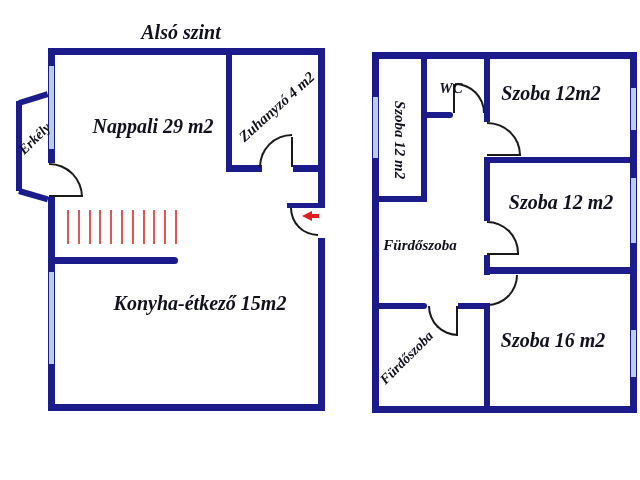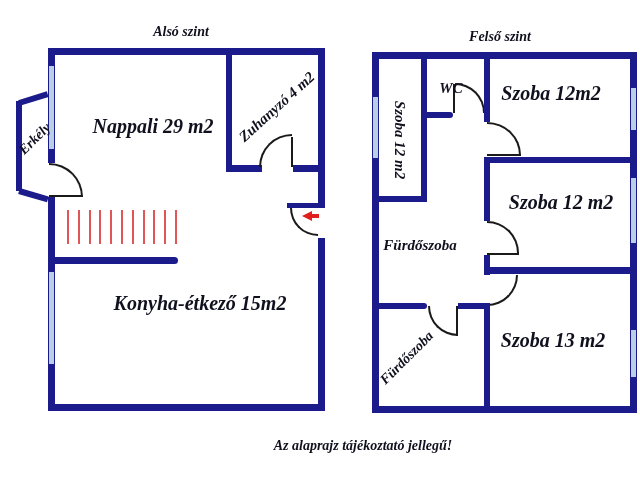--- a/index.html
+++ b/index.html
@@ -11,38 +11,37 @@
   .win.v{border-left:1.5px solid var(--wall,#1b1b8c);border-right:1.5px solid var(--wall,#1b1b8c);}
   .leaf{position:absolute;background:var(--door,#1a1a1a);}
   .arc{position:absolute;box-sizing:border-box;border:0 solid var(--door,#1a1a1a);}
   .arc.tr{border-top-width:2px;border-right-width:2px;border-top-right-radius:100% 100%;}
   .arc.tl{border-top-width:2px;border-left-width:2px;border-top-left-radius:100% 100%;}
   .arc.bl{border-bottom-width:2px;border-left-width:2px;border-bottom-left-radius:100% 100%;}
   .arc.br{border-bottom-width:2px;border-right-width:2px;border-bottom-right-radius:100% 100%;}
   .slant{position:absolute;background:var(--wall,#1b1b8c);height:6px;transform-origin:0 50%;}
   .lbl{position:absolute;font-style:italic;font-weight:bold;color:var(--text,#10101e);
        white-space:nowrap;transform:translate(-50%,-50%);font-size:20px;line-height:1;}
-  .s15{font-size:15px;} .s14{font-size:14px;} .s17{font-size:14px;}
+  .s15{font-size:15px;} .s14{font-size:14px;} .s17{font-size:20px;}
   .rot90{transform:translate(-50%,-50%) rotate(90deg);}
   .rotm42{transform:translate(-50%,-50%) rotate(-42deg);}
   .rotm45{transform:translate(-50%,-50%) rotate(-45deg);}
   .rads{position:absolute;left:67px;top:210px;width:110px;height:34px;display:flex;justify-content:space-between;}
   .rads i{display:block;width:2px;height:100%;background:var(--redline,#e05555);}
   .arrow-tri{position:absolute;left:302px;top:211px;width:0;height:0;
              border-top:5px solid transparent;border-bottom:5px solid transparent;
              border-right:10px solid var(--arrow,#e01f1f);}
   .arrow-tail{position:absolute;left:311px;top:214px;width:8px;height:4px;background:var(--arrow,#e01f1f);}
 </style>
 </head>
 <body>
 
 <div class="stage">
 
   <div class="lbl s17" style="left:181px;top:32px;">Alsó szint</div>
-  <div class="lbl s17" style="left:500px;top:37px;">Felső szint</div>
 
   <div>
 
     <div class="wall" style="left:48px;top:48px;width:277px;height:7px;"></div>
     <div class="wall" style="left:48px;top:404px;width:277px;height:7px;"></div>
     <div class="wall" style="left:318px;top:48px;width:7px;height:157px;"></div>
     <div class="wall" style="left:318px;top:238px;width:7px;height:173px;"></div>
     <div class="wall" style="left:48px;top:48px;width:7px;height:18px;"></div>
     <div class="win v" style="left:48px;top:66px;width:7px;height:83px;"></div>
     <div class="wall" style="left:48px;top:149px;width:7px;height:14px;"></div>
@@ -127,17 +126,16 @@
     <div class="wall" style="left:458px;top:303px;width:32px;height:6px;"></div>
     <div class="leaf" style="left:456px;top:306px;width:2px;height:30px;"></div>
     <div class="arc bl" style="left:428px;top:306px;width:30px;height:30px;"></div>
 
     <div class="lbl s15 rot90" style="left:399px;top:140px;">Szoba 12 m2</div>
     <div class="lbl s15" style="left:451px;top:88px;">WC</div>
     <div class="lbl" style="left:551px;top:93px;">Szoba 12m2</div>
     <div class="lbl" style="left:561px;top:202px;">Szoba 12 m2</div>
     <div class="lbl s15" style="left:420px;top:245px;">Fürdőszoba</div>
     <div class="lbl s14 rotm45" style="left:407px;top:358px;">Fürdőszoba</div>
-    <div class="lbl" style="left:553px;top:340px;">Szoba 13 m2</div>
+    <div class="lbl" style="left:553px;top:340px;">Szoba 16 m2</div>
   </div>
 
-  <div class="lbl s17" style="left:363px;top:446px;">Az alaprajz tájékoztató jellegű!</div>
 </div>
 
 </body></html>

